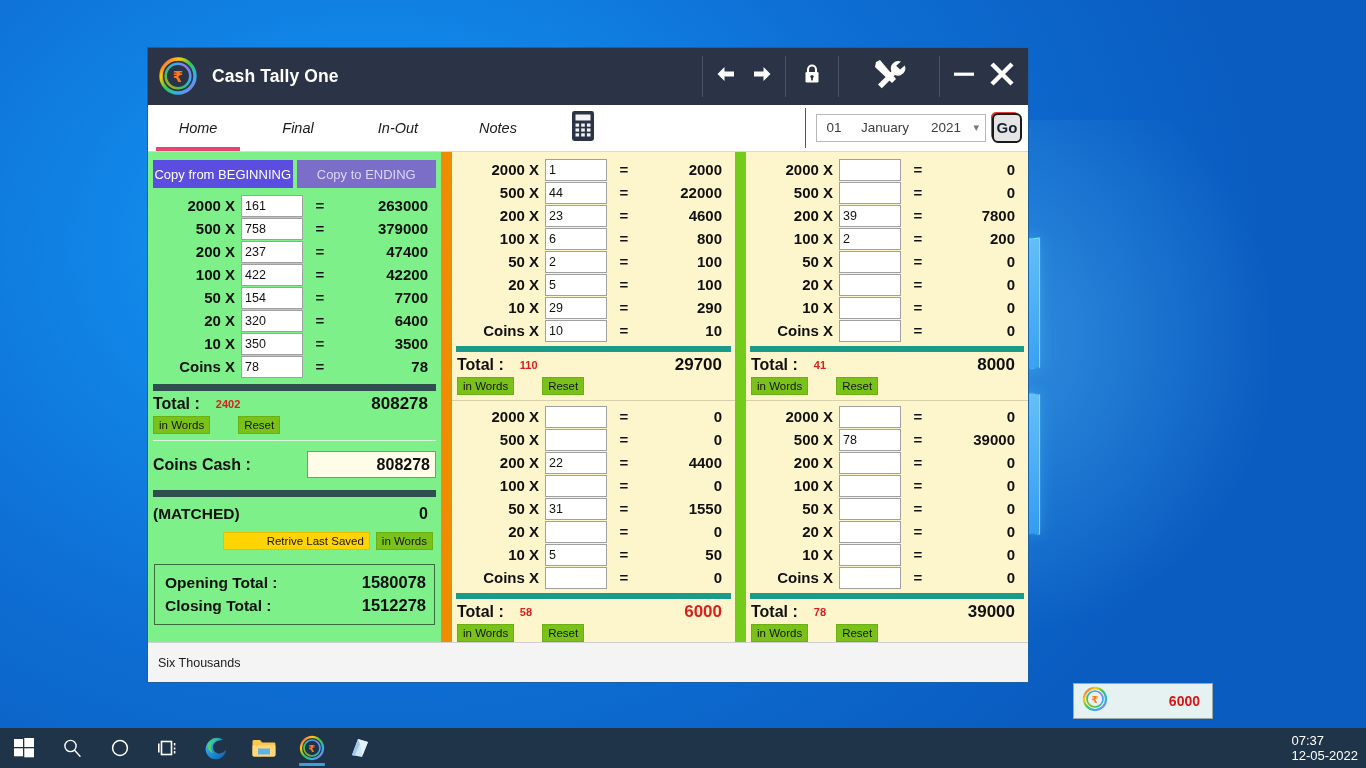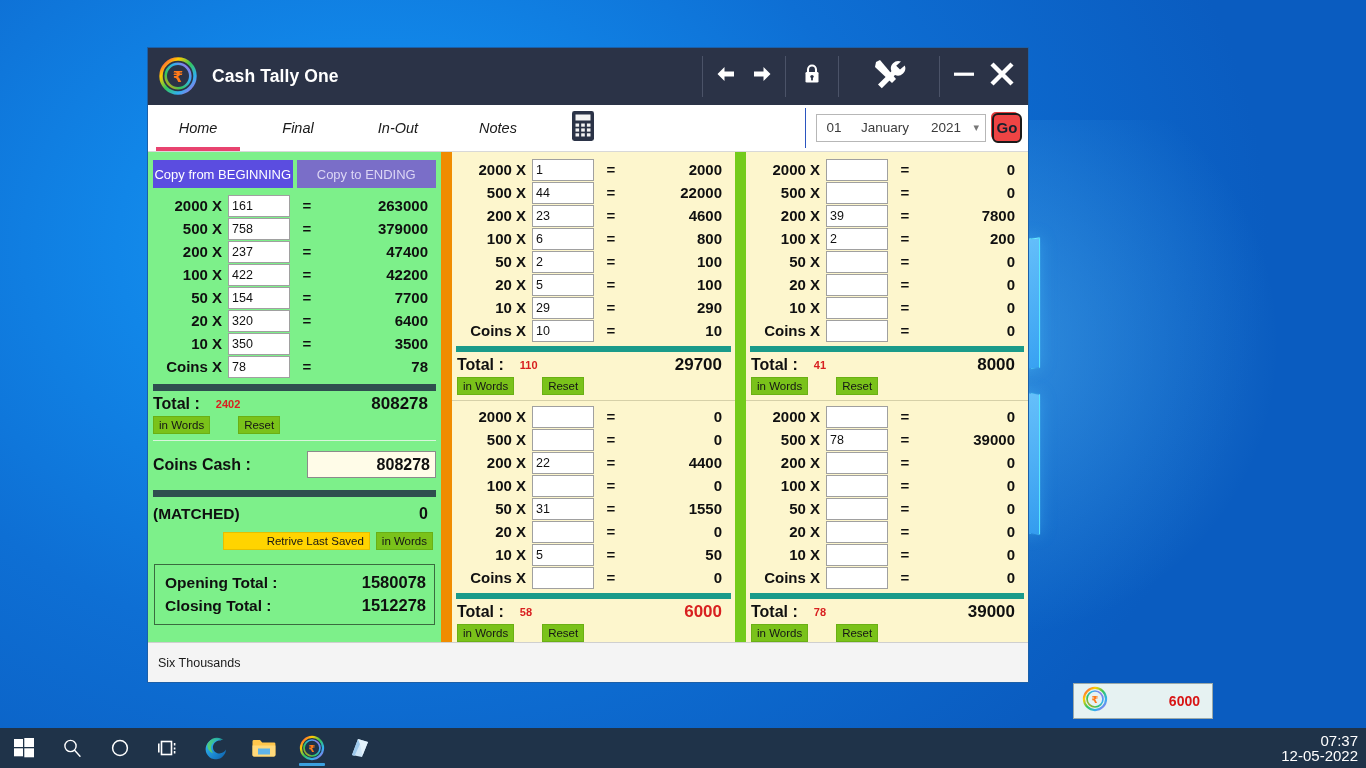--- a/index.html
+++ b/index.html
@@ -40,22 +40,22 @@
     display:flex; align-items:center;
   }
   .tb-btn {
     width: 48px; height: 40px;
     display:flex; align-items:center; justify-content:center;
     position: relative;
   }
   .tb-btn svg { display:block; }
   #tb-clock {
     position:absolute; right: 8px; top: 0; height: 40px;
-    display:flex; flex-direction:column; align-items:flex-end; justify-content:center;
-    color:#fff; font-size: 15px; line-height: 15px;
+    display:flex; flex-direction:column; align-items:flex-start; justify-content:center;
+    color:#fff; font-size: 13px; line-height: 15px;
     font-family:"Liberation Sans", sans-serif;
   }
   .tb-active-underline {
     position:absolute; bottom:2px; left: 11px; width: 26px; height: 3px;
     background:#3aa0e0; border-radius:1px;
   }
 
   
   #app {
     position:absolute; left:148px; top:48px; width:880px; height:634px;
@@ -102,21 +102,21 @@
     width:170px; height:28px; border:1px solid #b7b7b7; background:#fff;
     display:flex; align-items:center; font-size:13.5px; color:#3c3c3c;
     padding:0 4px; gap:0;
   }
   #dp-day { width:26px; text-align:center; }
   #dp-month { width:76px; text-align:center; }
   #dp-year { width:46px; text-align:center; }
   #dp-caret { flex:1; text-align:right; color:#777; font-size:11px; padding-right:2px;}
   #go-btn {
     width:30px; height:30px; border:2px solid #1a1a1a; border-radius:6px;
-    background:#ef4444; display:flex; align-items:center; justify-content:center;
+    background:#e5e5e5; display:flex; align-items:center; justify-content:center;
     font-size:15px; font-weight:700; color:#16212e;
     box-shadow: -2px -2px 0 -1px #e03c3c;
   }
 
   
   #content { flex:1; display:flex; background:#f4f4f4; }
   #col-left { width:293px; background:#7df08a; position:relative; }
   #sep-orange { width:11px; background:#f08c00; }
   #col-mid { width:283px; background:#fdf6cd; }
   #sep-green { width:11px; background:#74cb1b; }
@@ -125,21 +125,21 @@
   
   #copy-row { display:flex; padding:8px 5px 0 5px; gap:4px; }
   .copy-btn {
     flex:1; height:28px; display:flex; align-items:center; justify-content:center;
     font-size:13px; color:#fff;
   }
   #copy-beg { background:#5b4de0; }
   #copy-end { background:#7a6ec8; color:#dcd6f5; }
 
   
-  .denoms { padding: 6px 5px 0 8px; }
+  .denoms { padding: 6px 5px 0 21px; }
   .drow { display:flex; align-items:center; height:23px; }
   .dlabel {
     width:72px; text-align:right; font-size:15px; font-weight:700; color:#101010;
     padding-right:6px; white-space:nowrap;
   }
   .dinput {
     width:62px; height:22px; border:1px solid #a0a0a0; background:#fff;
     font-size:12.5px; color:#111; padding:0 3px; line-height:20px;
     font-family:"Liberation Sans", sans-serif;
   }

